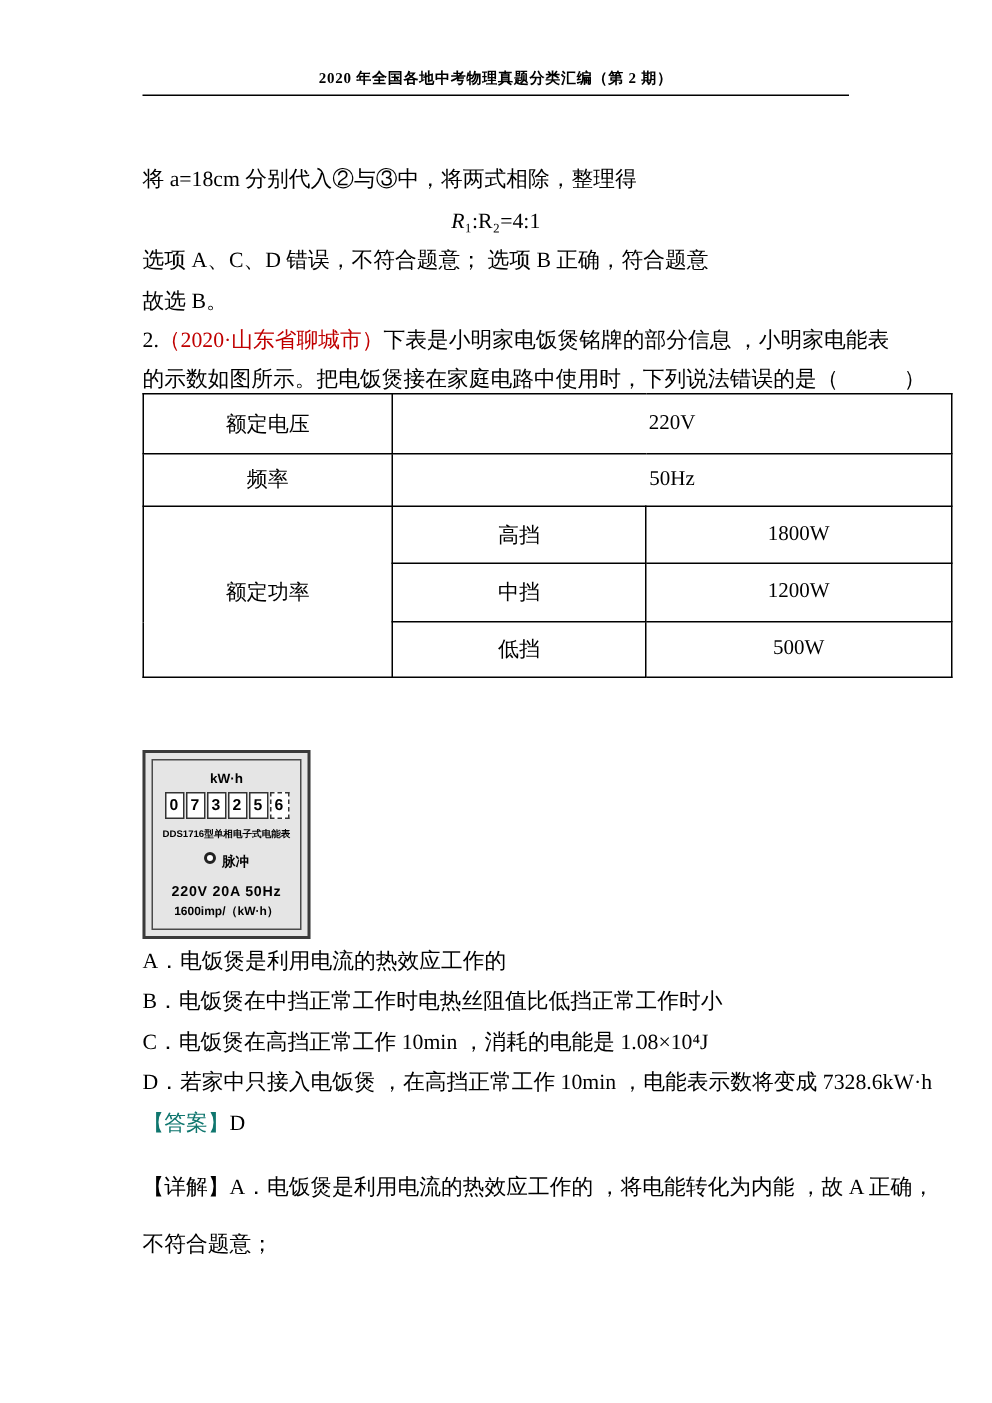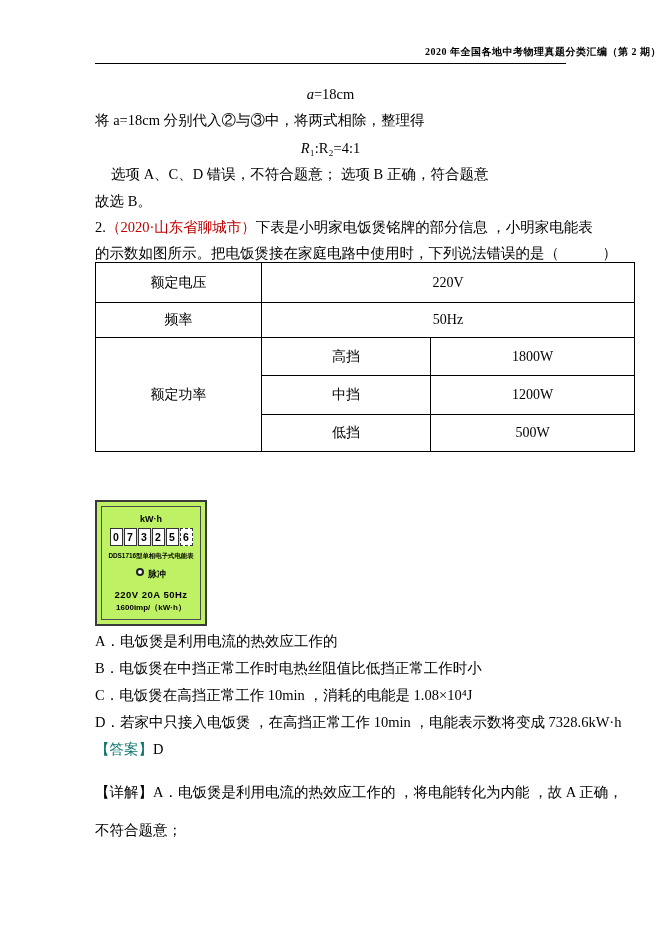--- a/index.html
+++ b/index.html
@@ -8,21 +8,21 @@
     background:#ffffff;
     color:#000000;
     font-family:"Liberation Serif","DejaVu Serif",serif;
     position:relative;
     overflow:hidden;
   }
   .page { position:absolute; left:0; top:0; width:661px; height:935px; }
 
   .header-title {
     position:absolute; left:0; top:45px; width:661px;
-    text-align:right; font-size:10px; font-weight:bold; letter-spacing:0.5px;
+    text-align:center; font-size:10px; font-weight:bold; letter-spacing:0.5px;
   }
   .header-rule {
     position:absolute; left:95px; top:63px; width:471px;
     border-top:1.6px solid #000;
   }
 
   .line {
     position:absolute; left:95px; width:480px;
     font-size:14.5px; line-height:20px; white-space:nowrap;
   }
@@ -37,21 +37,21 @@
     border-collapse:collapse; table-layout:fixed;
     font-size:14px;
   }
   .info-table td {
     border:1.5px solid #000; text-align:center; vertical-align:middle;
     overflow:hidden;
   }
 
   .meter {
     position:absolute; left:95px; top:500px; width:112px; height:126px;
-    border:2px solid #3a3a3a; padding:4px; background:#bef264;
+    border:2px solid #3a3a3a; padding:4px; background:#e5e5e5;
   }
   .meter-inner {
     width:100%; height:100%; border:1px solid #4a4a4a;
     display:flex; flex-direction:column; align-items:center;
     font-family:"Liberation Sans","DejaVu Sans",sans-serif;
   }
   .meter-unit { font-size:9px; font-weight:bold; margin-top:7px; }
   .digits { display:flex; gap:1px; margin-top:4px; }
   .digit {
     width:13px; height:18px; border:1px solid #333;
@@ -67,24 +67,23 @@
   .specs2 { font-size:8px; font-weight:bold; margin-top:2px; }
 </style>
 </head>
 <body>
 
 <div class="page">
 
   <div class="header-title">2020 年全国各地中考物理真题分类汇编（第 2 期）</div>
   <div class="header-rule"></div>
 
-  <div class="line centered fl-italic" style="top:84px;">a=18cm</div>
   <div class="line" style="top:110px;">将 a=18cm 分别代入②与③中，将两式相除，整理得</div>
   <div class="line centered fl-italic" style="top:138px;">R₁:R₂=4:1</div>
-  <div class="line" style="top:164px;margin-left:16px;">选项 A、C、D 错误，不符合题意； 选项 B 正确，符合题意</div>
+  <div class="line" style="top:164px;">选项 A、C、D 错误，不符合题意； 选项 B 正确，符合题意</div>
   <div class="line" style="top:191px;">故选 B。</div>
 
   <div class="line" style="top:217px;">
     <span>2.</span><span class="red">（2020·山东省聊城市）</span><span>下表是小明家电饭煲铭牌的部分信息 ，小明家电能表</span>
   </div>
   <div class="line" style="top:243px;">的示数如图所示。把电饭煲接在家庭电路中使用时，下列说法错误的是（　　　）</div>
 
   <table class="info-table">
     <colgroup>
         <col style="width:166px">

